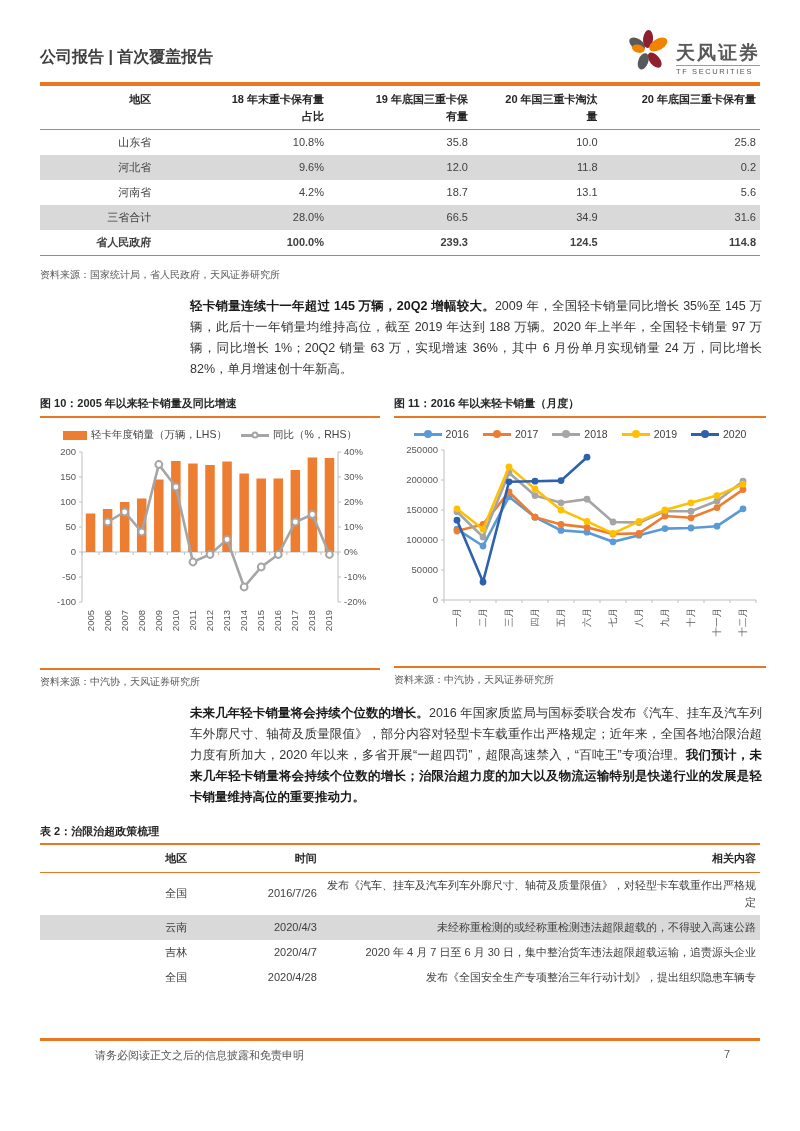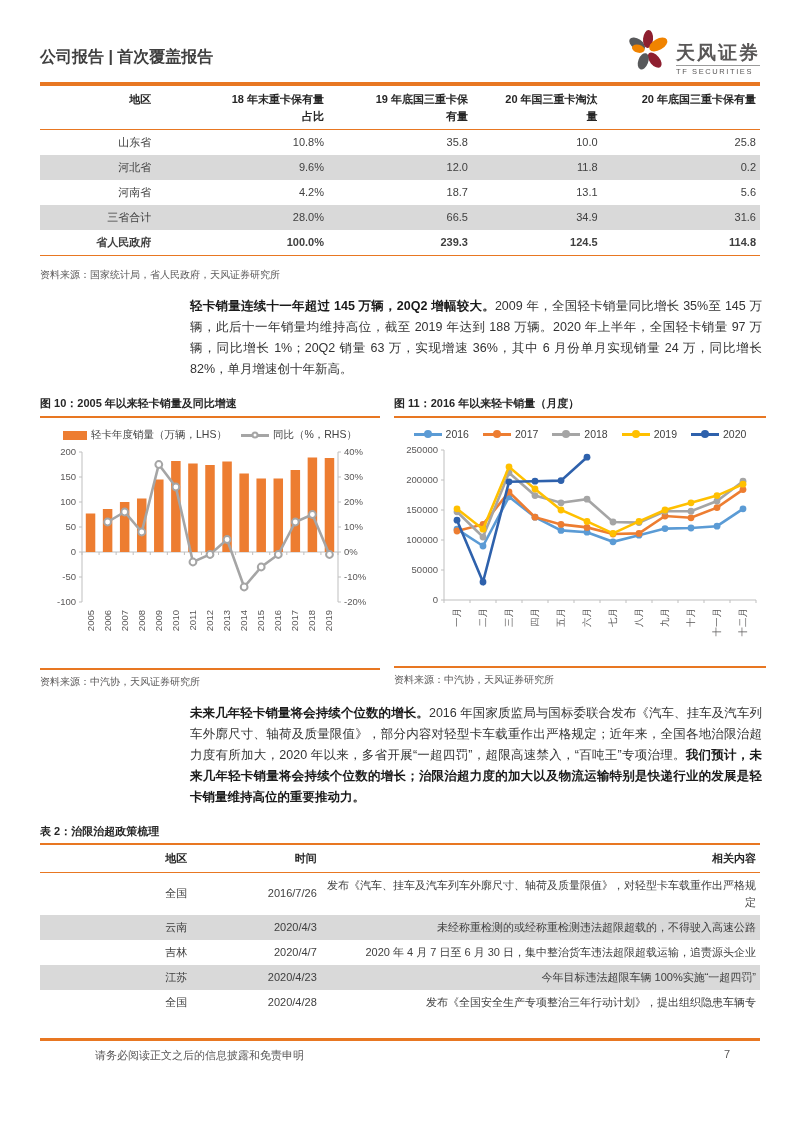--- a/index.html
+++ b/index.html
@@ -415,25 +415,20 @@
         <tr class="shaded">
           <td class="al">云南</td>
           <td class="al">2020/4/3</td>
           <td class="al">未经称重检测的或经称重检测违法超限超载的，不得驶入高速公路</td>
         </tr>
         <tr>
           <td class="al">吉林</td>
           <td class="al">2020/4/7</td>
           <td class="al">2020 年 4 月 7 日至 6 月 30 日，集中整治货车违法超限超载运输，追责源头企业</td>
         </tr>
-        <tr class="shaded">
-          <td class="al">江苏</td>
-          <td class="al">2020/4/23</td>
-          <td class="al">今年目标违法超限车辆 100%实施“一超四罚”</td>
-        </tr>
         <tr>
           <td class="al">全国</td>
           <td class="al">2020/4/28</td>
           <td class="al">发布《全国安全生产专项整治三年行动计划》，提出组织隐患车辆专</td>
         </tr>
       </tbody>
   </table>
 
   <div class="footer">
     <span class="disc">请务必阅读正文之后的信息披露和免责申明</span>

